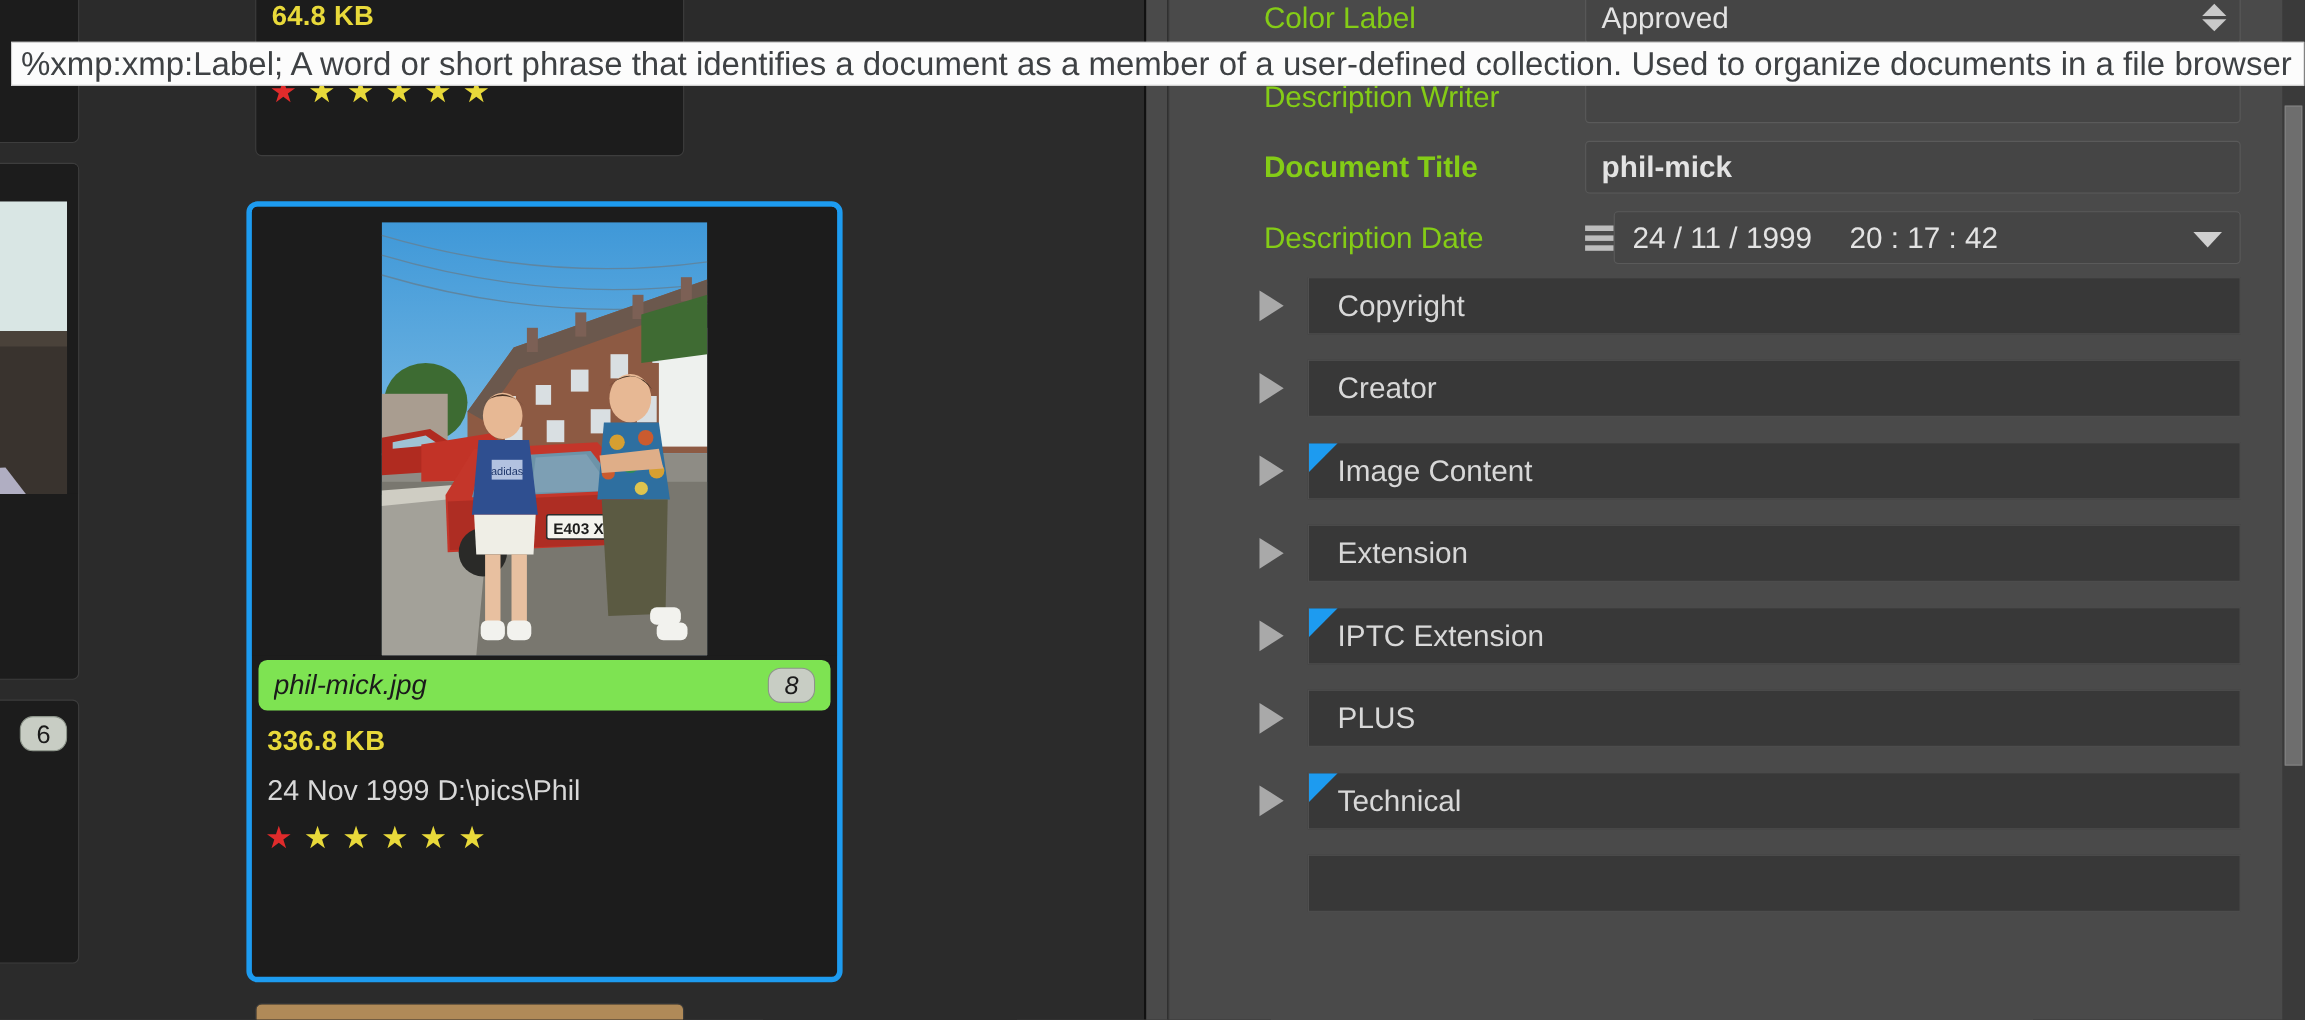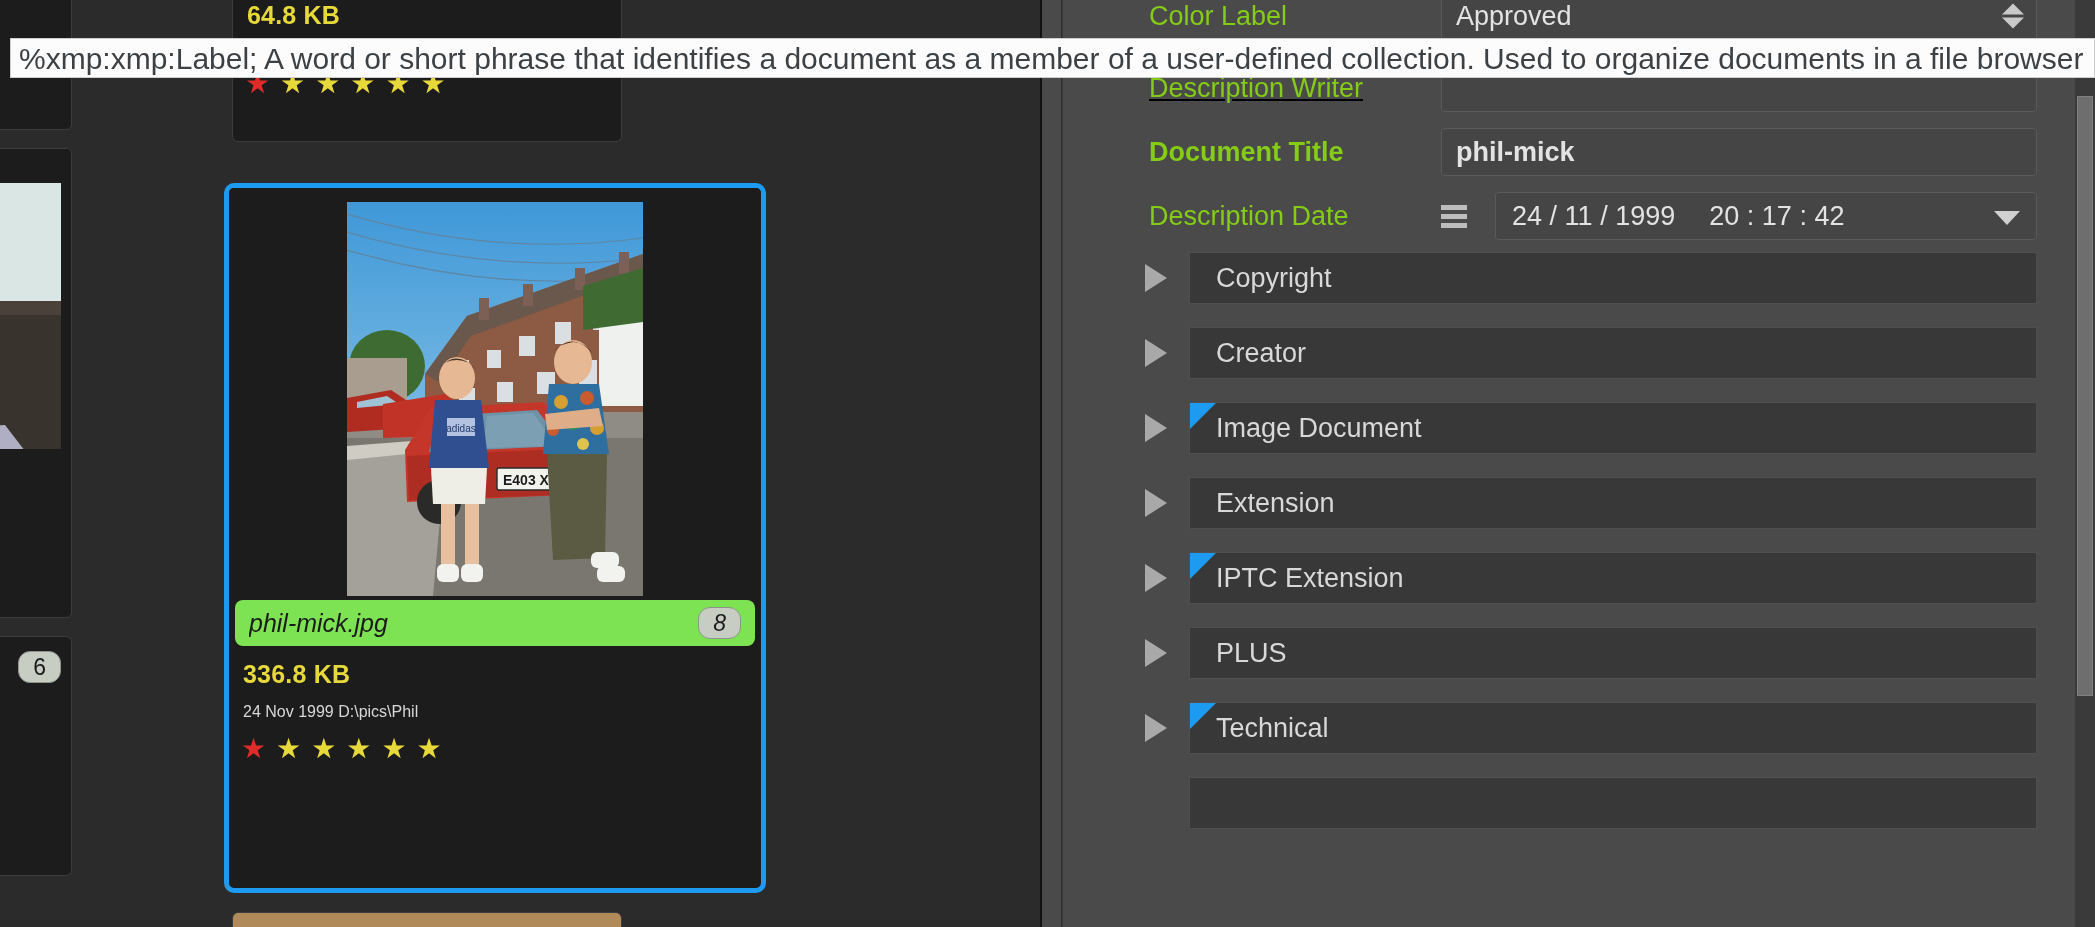--- a/index.html
+++ b/index.html
@@ -57,21 +57,21 @@
   }
   .size {
     color: #e8d93a;
     font-size: 25px;
     font-weight: bold;
     padding: 14px 14px 0 14px;
     letter-spacing: .2px;
   }
   .meta {
     color: #d8d8d8;
-    font-size: 16px;
+    font-size: 26px;
     padding: 14px 6px 0 14px;
     white-space: nowrap;
   }
   .stars {
     padding: 14px 12px 12px 12px;
     display: flex; gap: 10px;
     font-size: 28px;
     line-height: 1;
   }
   .star { color: #e8d93a; }
@@ -134,21 +134,21 @@
     display: block; width: 0; height: 0;
     border-left: 11px solid transparent;
     border-right: 11px solid transparent;
   }
   .spin i.up { border-bottom: 11px solid #c9c9c9; }
   .spin i.dn { border-top: 11px solid #c9c9c9; }
 
   
   .date-row .date-wrap {
     flex: 1; margin-right: 38px;
-    display: flex; align-items: center; gap: 28px;
+    display: flex; align-items: center; gap: 0;
   }
   .hamburger { display: flex; flex-direction: column; gap: 4px; }
   .hamburger span { display: block; width: 26px; height: 5px; background: #bdbdbd; }
   .date-box {
     flex: 1; height: 48px;
     background: #454545; border: 1px solid #5a5a5a; border-radius: 4px;
     display: flex; align-items: center; gap: 34px;
     padding: 0 16px;
     color: #e3e3e3; font-size: 27px;
     position: relative;
@@ -394,21 +394,21 @@
       <div class="field-label">Color Label</div>
       <div class="field-value">
         <span>Approved</span>
         <span class="spin">
           <i class="up"></i>
             <i class="dn"></i>
         </span>
       </div>
     </div>
 
-    <div class="field-row" style="margin-top:16px;text-decoration:underline;">
+    <div class="field-row" style="margin-top:16px;">
       <div class="field-label">Description Writer</div>
       <div class="field-value">
         <span></span>
       </div>
     </div>
 
     <div class="field-row" style="margin-top:8px;font-weight:bold;">
       <div class="field-label">Document Title</div>
       <div class="field-value">
         <span>phil-mick</span>
@@ -456,21 +456,21 @@
         <span class="tri"></span>
         <div class="section-head">
           <span>Creator</span>
         </div>
       </div>
 
       <div class="section-row">
         <span class="tri"></span>
         <div class="section-head">
           <span class="corner"></span>
-          <span>Image Document</span>
+          <span>Image Content</span>
         </div>
       </div>
 
       <div class="section-row">
         <span class="tri"></span>
         <div class="section-head">
           <span>Extension</span>
         </div>
       </div>
 

